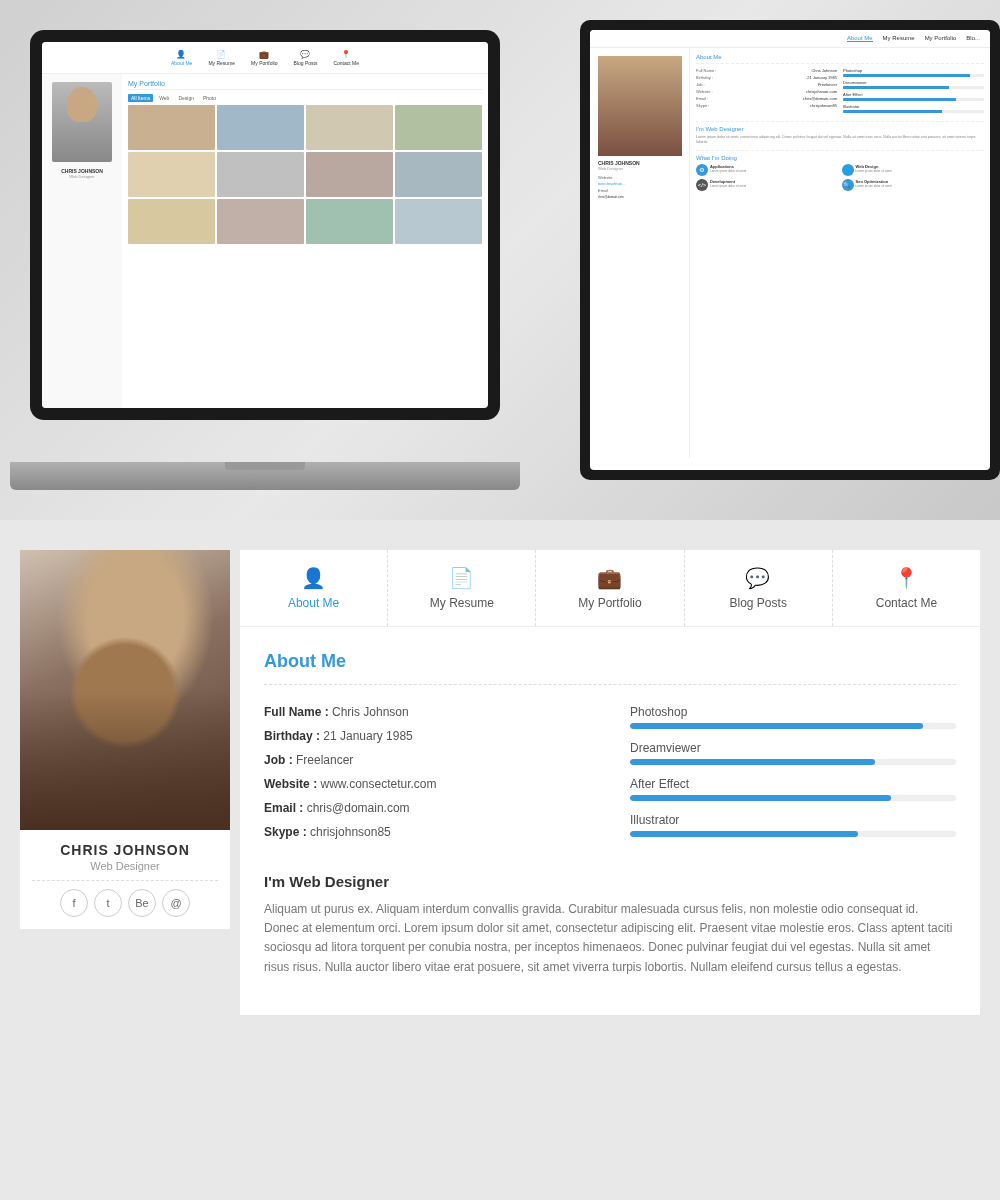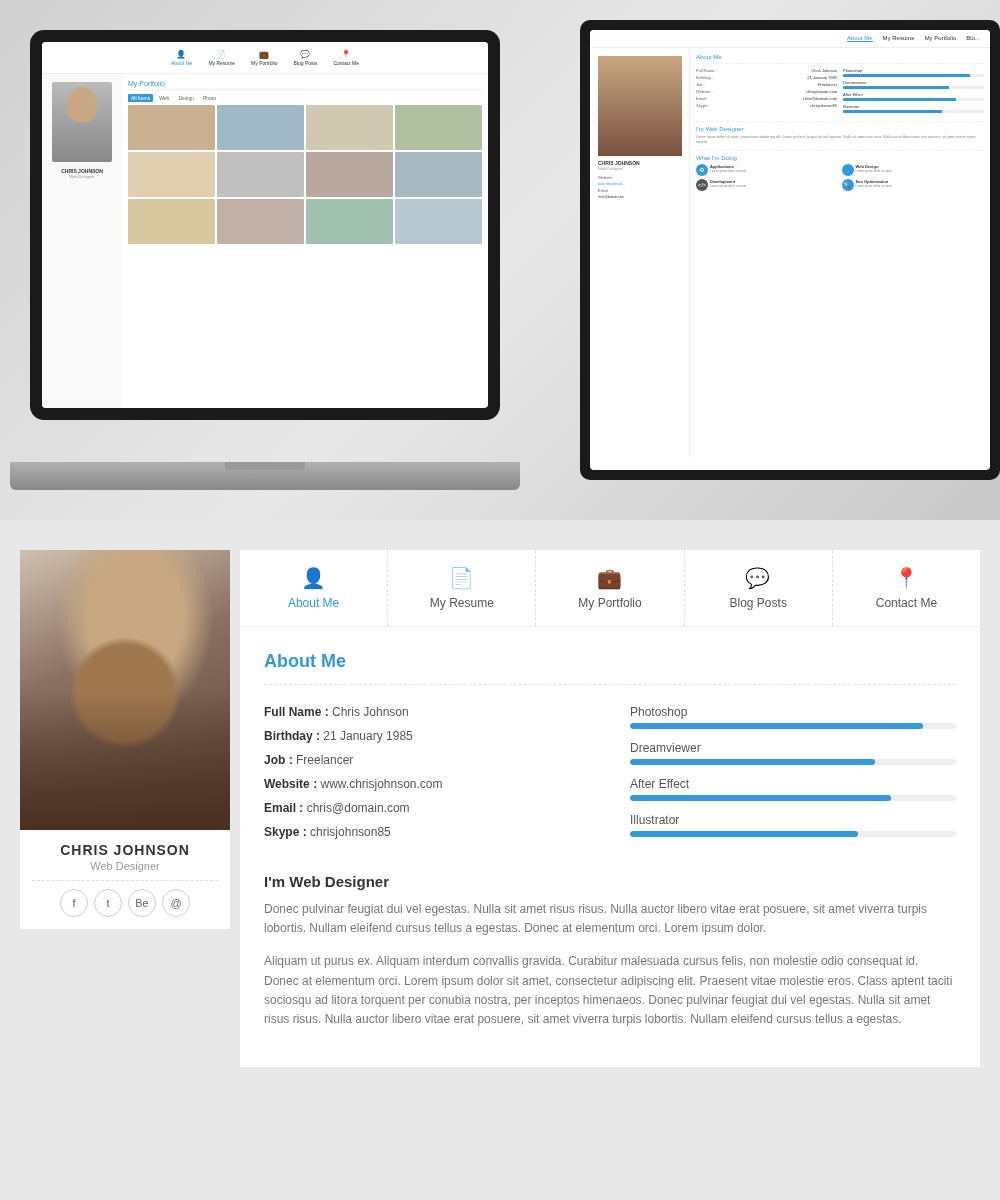--- a/index.html
+++ b/index.html
@@ -652,21 +652,21 @@
           <div class="info-row">
             <span class="info-label">Birthday : </span>
             <span class="info-value">21 January 1985</span>
           </div>
           <div class="info-row">
             <span class="info-label">Job : </span>
             <span class="info-value">Freelancer</span>
           </div>
           <div class="info-row">
             <span class="info-label">Website : </span>
-            <span class="info-value">www.chrisjohnson.com</span>
+            <span class="info-value">www.consectetur.com</span>
           </div>
           <div class="info-row">
             <span class="info-label">Email : </span>
             <span class="info-value">chris@domain.com</span>
           </div>
           <div class="info-row">
             <span class="info-label">Skype : </span>
             <span class="info-value">chrisjohnson85</span>
           </div>
         </div>
@@ -694,19 +694,18 @@
             <div class="skill-name">Illustrator</div>
             <div class="skill-bar">
               <div class="skill-fill" style="width:70%;"></div>
             </div>
           </div>
         </div>
       </div>
 
       <div class="bio-section">
         <h3 class="bio-title">I'm Web Designer</h3>
-        <p class="bio-text">Donec pulvinar feugiat dui vel egestas. Nulla sit amet risus risus. Nulla auctor libero vitae erat posuere, sit amet viverra turpis lobortis. Nullam eleifend cursus tellus a egestas. Donec at elementum orci. Lorem ipsum dolor.</p>
         <p class="bio-text">Aliquam ut purus ex. Aliquam interdum convallis gravida. Curabitur malesuada cursus felis, non molestie odio consequat id. Donec at elementum orci. Lorem ipsum dolor sit amet, consectetur adipiscing elit. Praesent vitae molestie eros. Class aptent taciti sociosqu ad litora torquent per conubia nostra, per inceptos himenaeos. Donec pulvinar feugiat dui vel egestas. Nulla sit amet risus risus. Nulla auctor libero vitae erat posuere, sit amet viverra turpis lobortis. Nullam eleifend cursus tellus a egestas.</p>
       </div>
     </div>
 
   </div>
 </div>
 
 </body></html>

